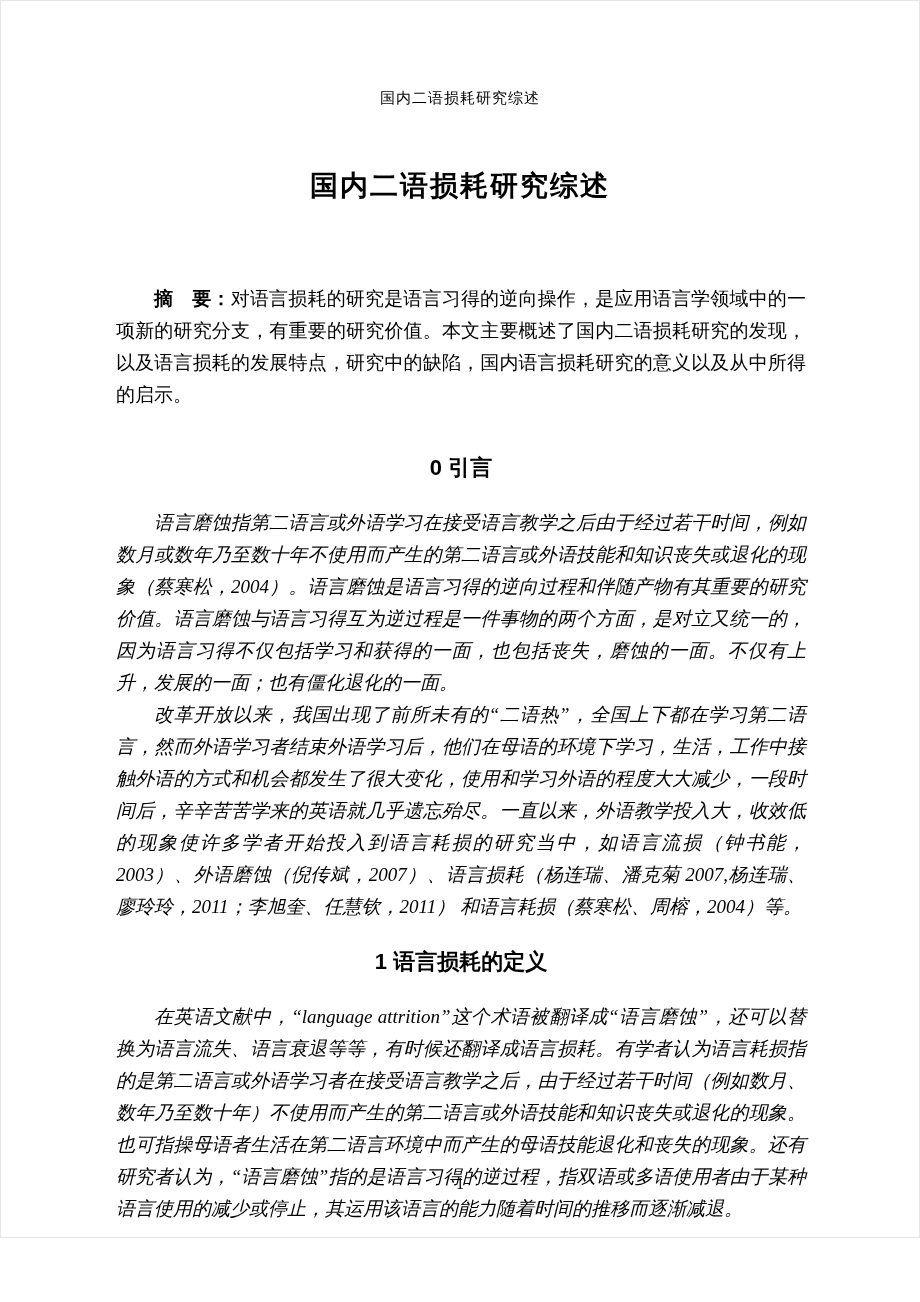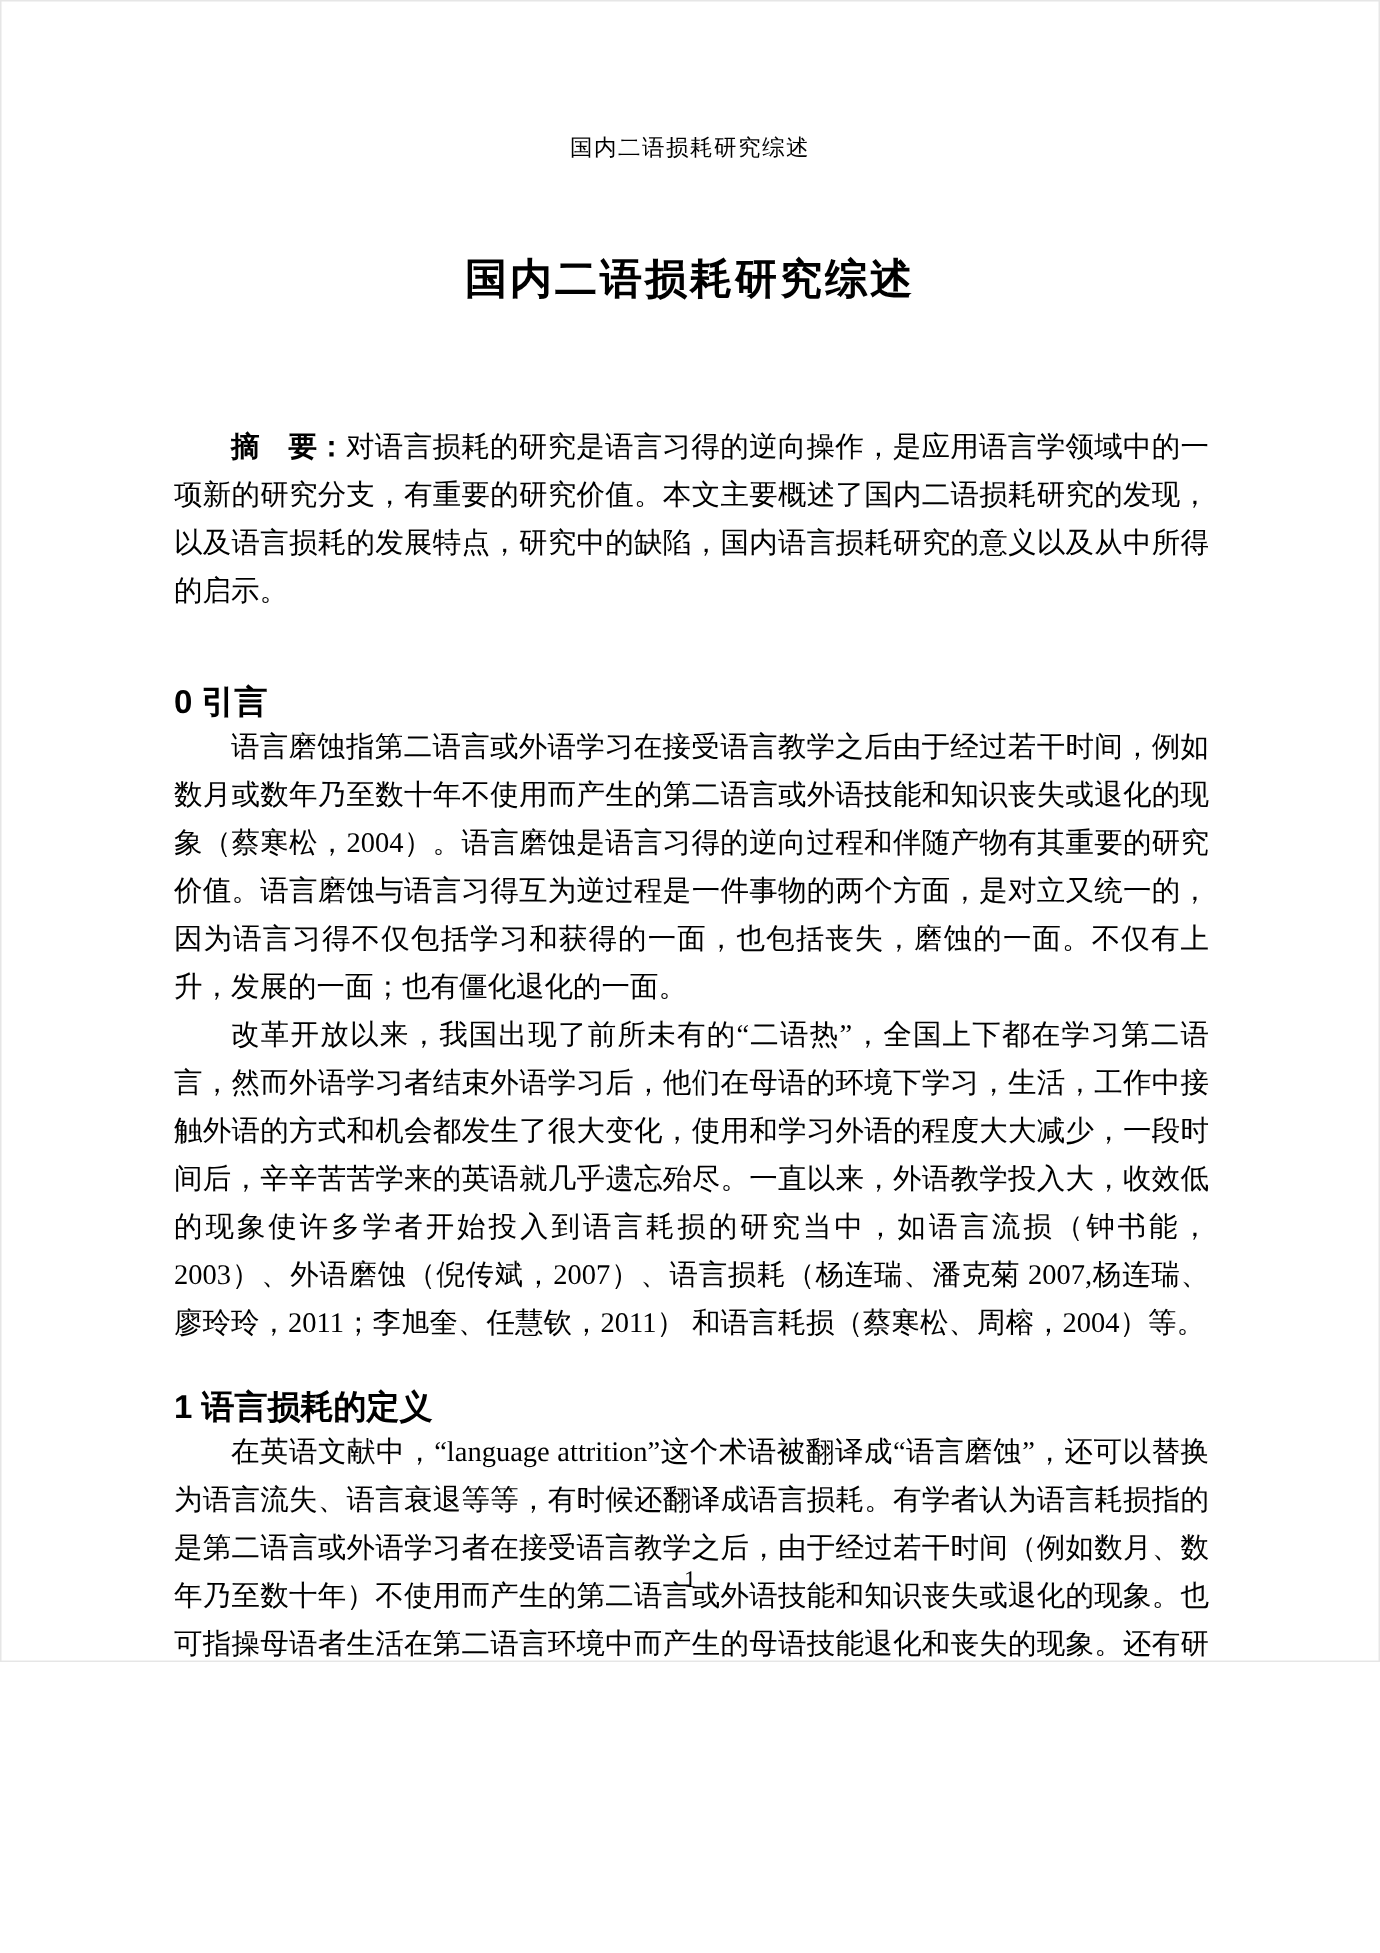--- a/index.html
+++ b/index.html
@@ -3,21 +3,21 @@
 <meta charset="utf-8">
 <style>
   html, body {
     margin: 0;
     padding: 0;
     background: #ffffff;
   }
   .doc-page {
     position: relative;
     width: 920px;
-    height: 1108px;
+    height: 1238px;
     box-sizing: border-box;
     background: #ffffff;
     border: 1px solid #e6e6e6;
     font-family: "Liberation Serif", "DejaVu Serif", serif;
     color: #000000;
     overflow: hidden;
   }
   .running-header {
     position: absolute;
     top: 88px;
@@ -59,29 +59,30 @@
   .keywords-para {
     margin: 24px 0 0 0;
     text-indent: 2em;
   }
   .section-heading {
     margin: 42px 0 0 0;
     font-size: 22px;
     line-height: 30px;
     font-weight: bold;
     font-family: "Liberation Sans", "DejaVu Sans", sans-serif;
-    text-align: left;
+    text-align: center;
     text-indent: 0;
   }
   .section-heading.second {
     margin-top: 24px;
   }
   .body-para {
-    margin: 0 0 0 0;
+    margin: 24px 0 0 0;
     text-indent: 2em;
+    font-style: italic;
   }
   .body-para + .body-para {
     margin-top: 0;
   }
   .page-number {
     position: absolute;
     bottom: 44px;
     left: 0;
     right: 0;
     text-align: center;

